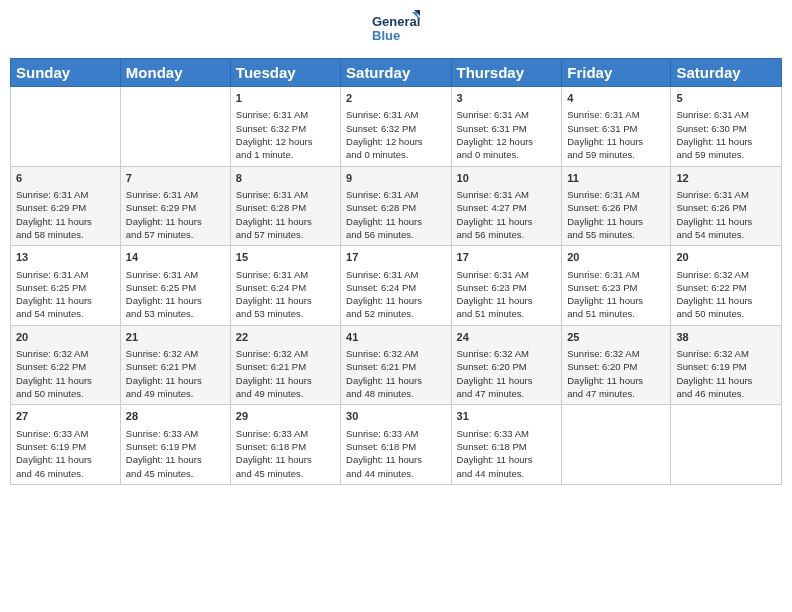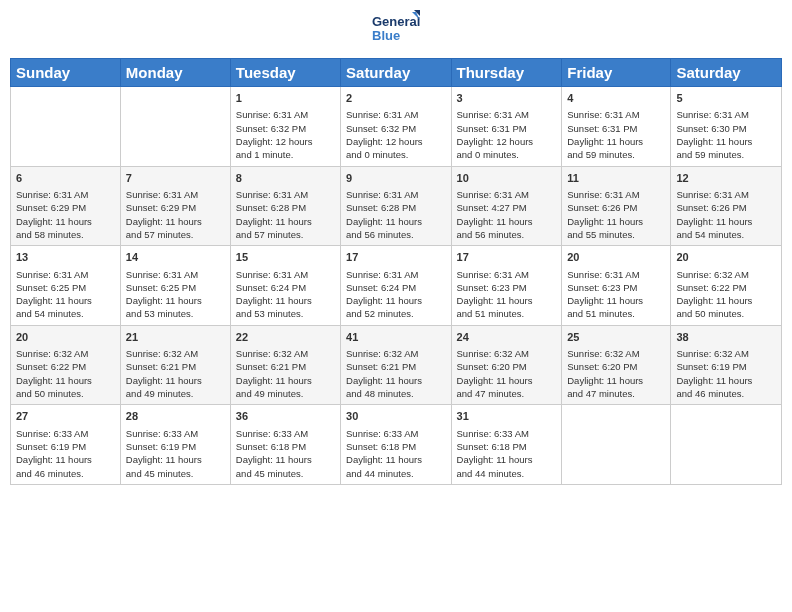--- a/index.html
+++ b/index.html
@@ -305,21 +305,21 @@
           <div>and 46 minutes.</div>
         </td>
         <td>
           <span class="day-num">28</span>
           <div>Sunrise: 6:33 AM</div>
           <div>Sunset: 6:19 PM</div>
           <div>Daylight: 11 hours</div>
           <div>and 45 minutes.</div>
         </td>
         <td>
-          <span class="day-num">36</span>
+          <span class="day-num">29</span>
           <div>Sunrise: 6:33 AM</div>
           <div>Sunset: 6:18 PM</div>
           <div>Daylight: 11 hours</div>
           <div>and 45 minutes.</div>
         </td>
         <td>
           <span class="day-num">30</span>
           <div>Sunrise: 6:33 AM</div>
           <div>Sunset: 6:18 PM</div>
           <div>Daylight: 11 hours</div>

